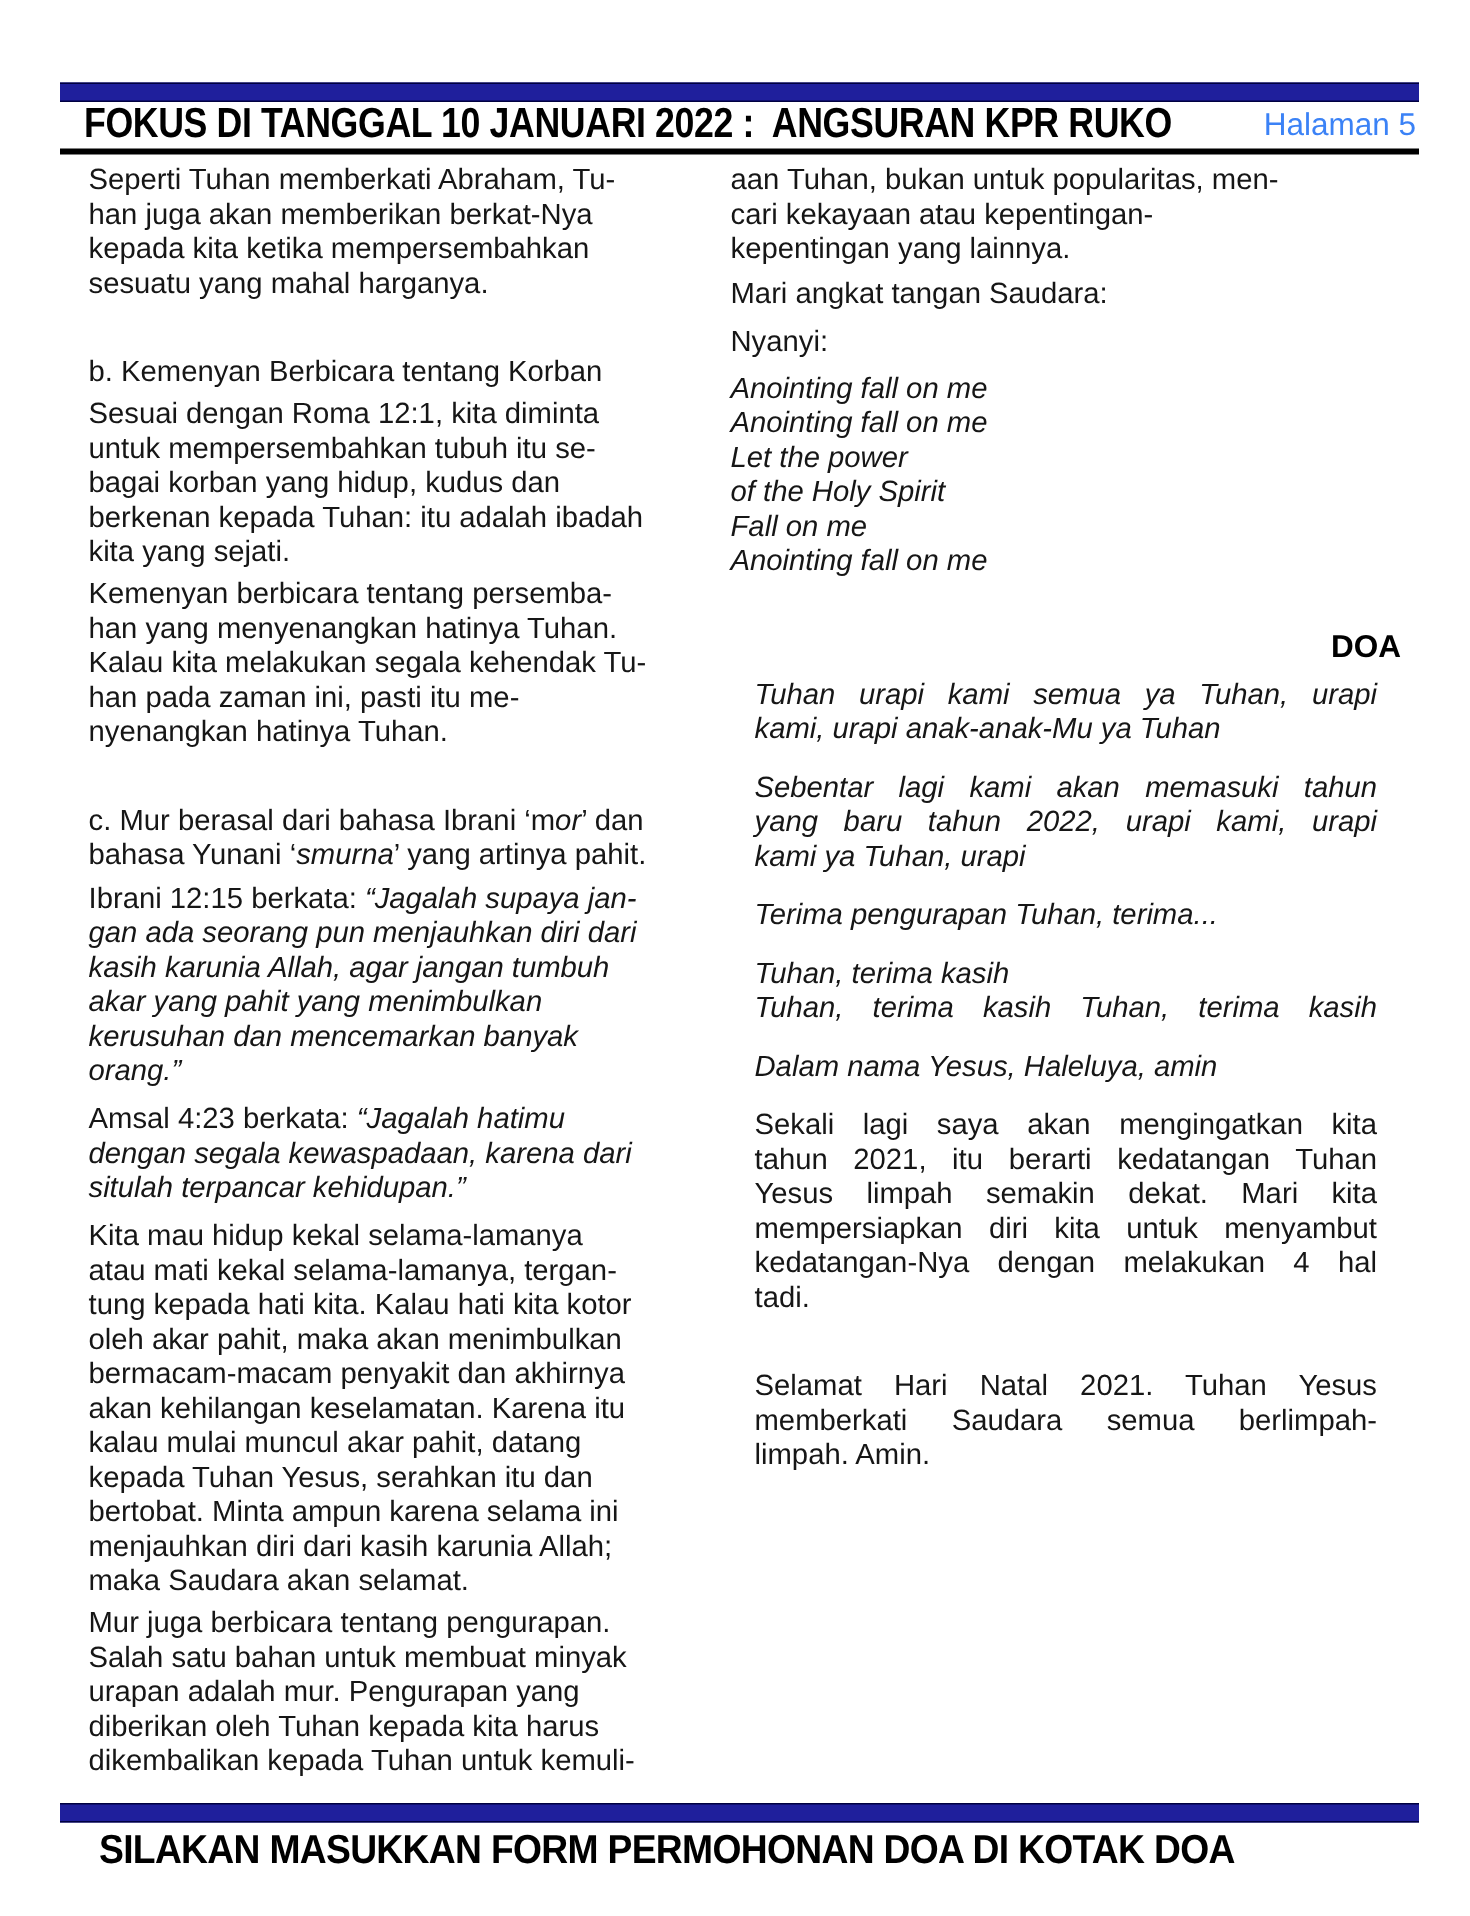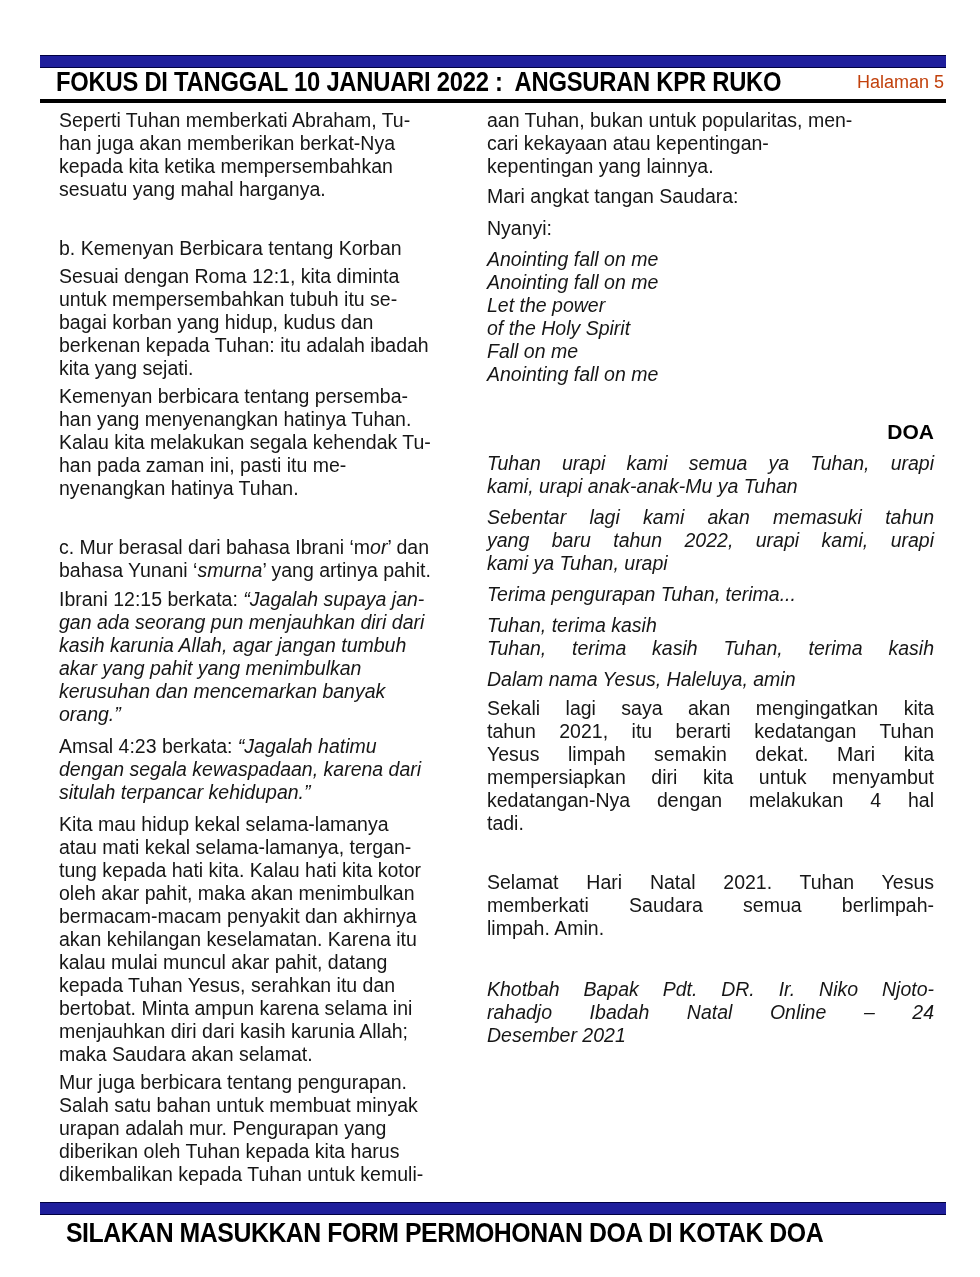--- a/index.html
+++ b/index.html
@@ -13,30 +13,30 @@
     background:#1f1f9c; border-top:1px solid #000040; border-bottom:1px solid #000040;
   }
   #topbar { top:55px; }
   #footbar { top:1202px; }
   #page-title {
     position:absolute; left:56px; top:66px;
     font-size:28px; font-weight:700; letter-spacing:-0.3px; white-space:pre;
     transform:scaleX(0.85); transform-origin:left center; color:#000;
   }
   #page-number {
-    position:absolute; right:36px; top:72px; font-size:18px; color:#c2410c;
+    position:absolute; right:36px; top:72px; font-size:21px; color:#3b82f6;
   }
   #header-rule {
     position:absolute; left:40px; width:906px; top:99px; height:4px; background:#000;
   }
   .col { position:absolute; top:109px; font-size:19.5px; line-height:23px; }
   #col-left  { left:59px;  width:443px; }
   #col-right { left:487px; width:447px; }
   .para { margin:0; white-space:pre-line; }
-  .lines { margin:0; }
+  .lines { margin:16px; }
   .b { font-weight:400; }
   .i { font-style:italic; }
   .just .jl { text-align:justify; text-align-last:justify; }
   .just .jl-last { text-align-last:left; }
   .doa-heading { font-weight:700; font-size:21px; line-height:24px; color:#000;text-align:right; }
   .mt5{margin-top:5px} .mt6{margin-top:6px} .mt7{margin-top:7px} .mt8{margin-top:8px}
   .mt9{margin-top:9px} .mt34{margin-top:34px} .mt36{margin-top:36px} .mt38{margin-top:38px}
   #footer-notice {
     position:absolute; left:66px; top:1218px;
     font-size:27px; font-weight:700; letter-spacing:-0.5px; white-space:pre;
@@ -134,21 +134,16 @@
       <div class="jl">Yesus limpah semakin dekat. Mari kita</div>
       <div class="jl">mempersiapkan diri kita untuk menyambut</div>
       <div class="jl">kedatangan-Nya dengan melakukan 4 hal</div>
       <div class="jl jl-last">tadi.</div>
     </div>
   <div class="lines just b mt36">
       <div class="jl">Selamat Hari Natal 2021. Tuhan Yesus</div>
       <div class="jl">memberkati Saudara semua berlimpah-</div>
       <div class="jl jl-last">limpah. Amin.</div>
     </div>
-  <div class="lines just b i mt38">
-      <div class="jl">Khotbah Bapak Pdt. DR. Ir. Niko Njoto-</div>
-      <div class="jl">rahadjo Ibadah Natal Online – 24</div>
-      <div class="jl jl-last">Desember 2021</div>
-    </div>
 </div>
 
 <div id="footbar" class="accent-bar"></div>
 <div id="footer-notice">SILAKAN MASUKKAN FORM PERMOHONAN DOA DI KOTAK DOA</div>
 
 </body></html>

